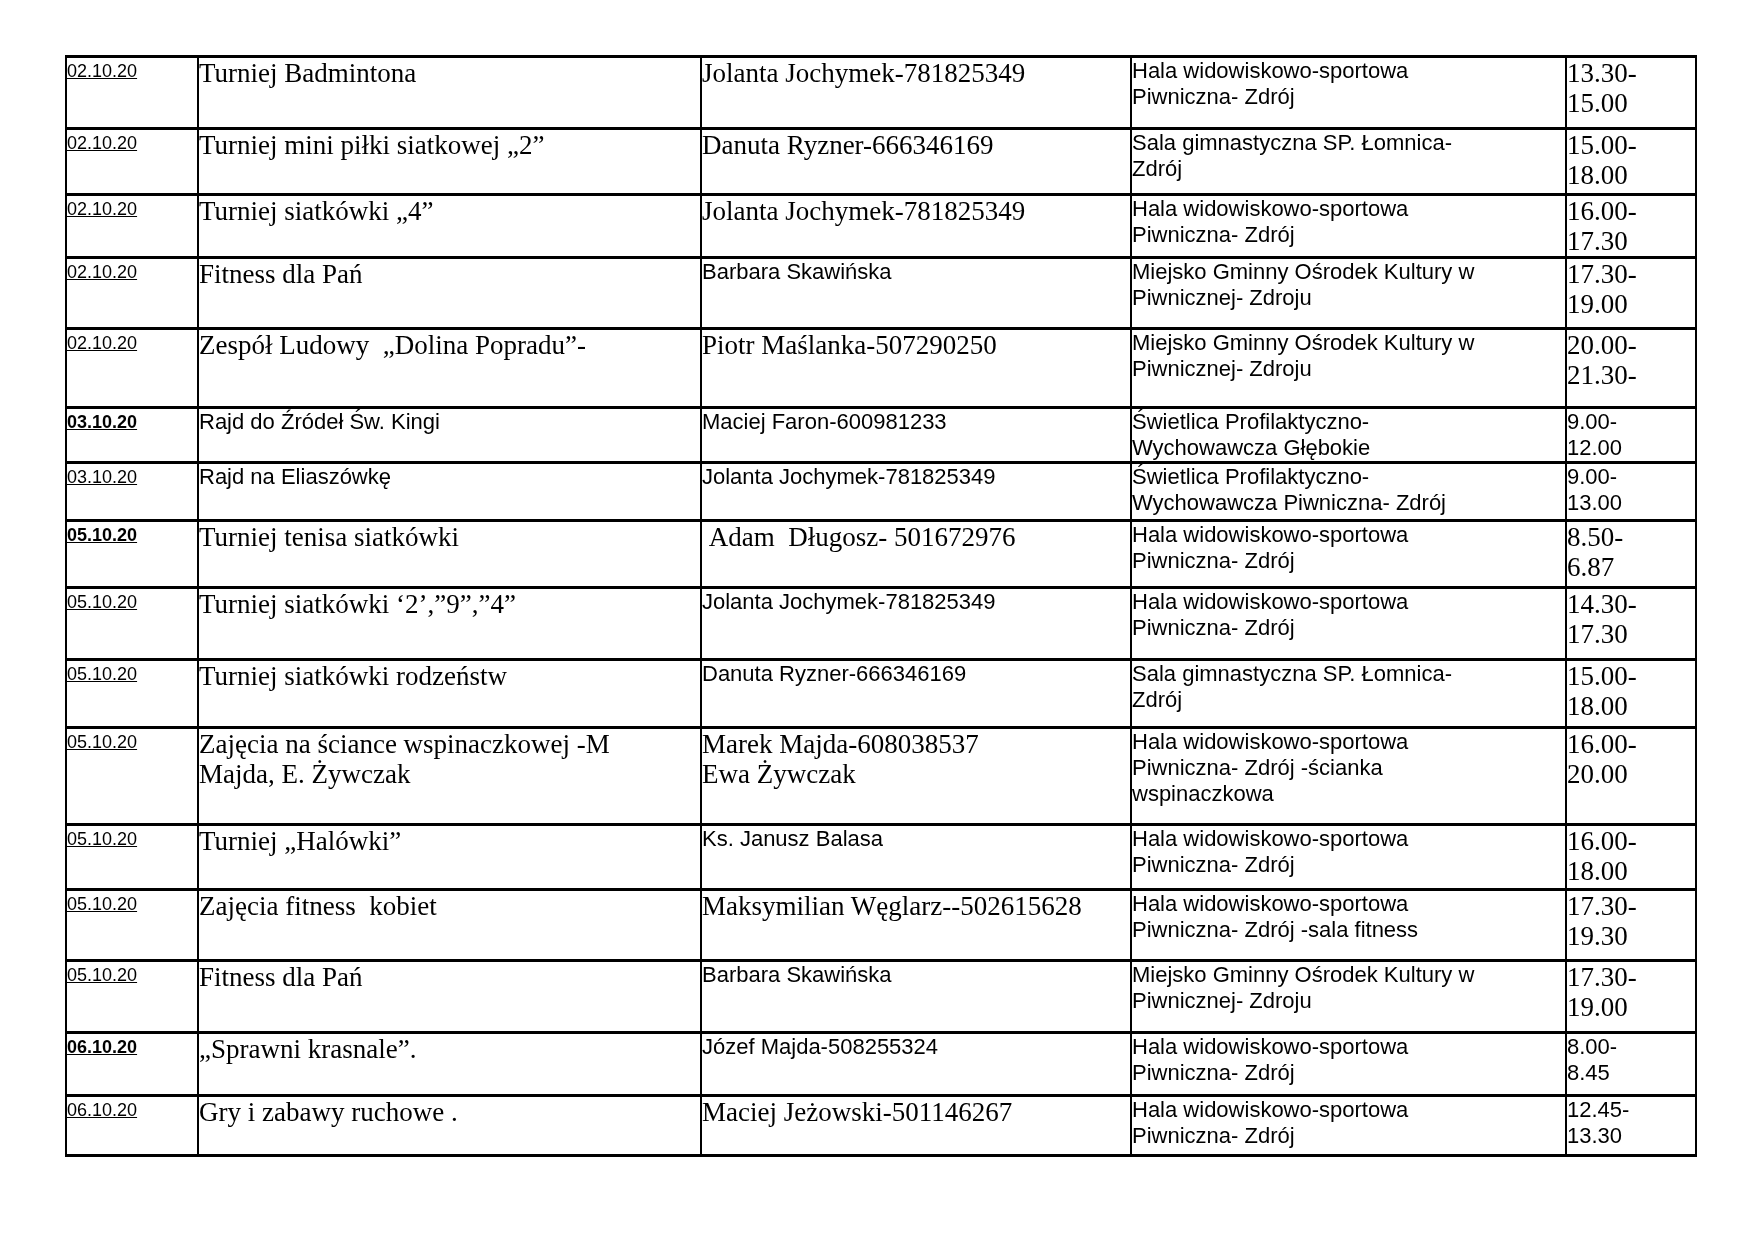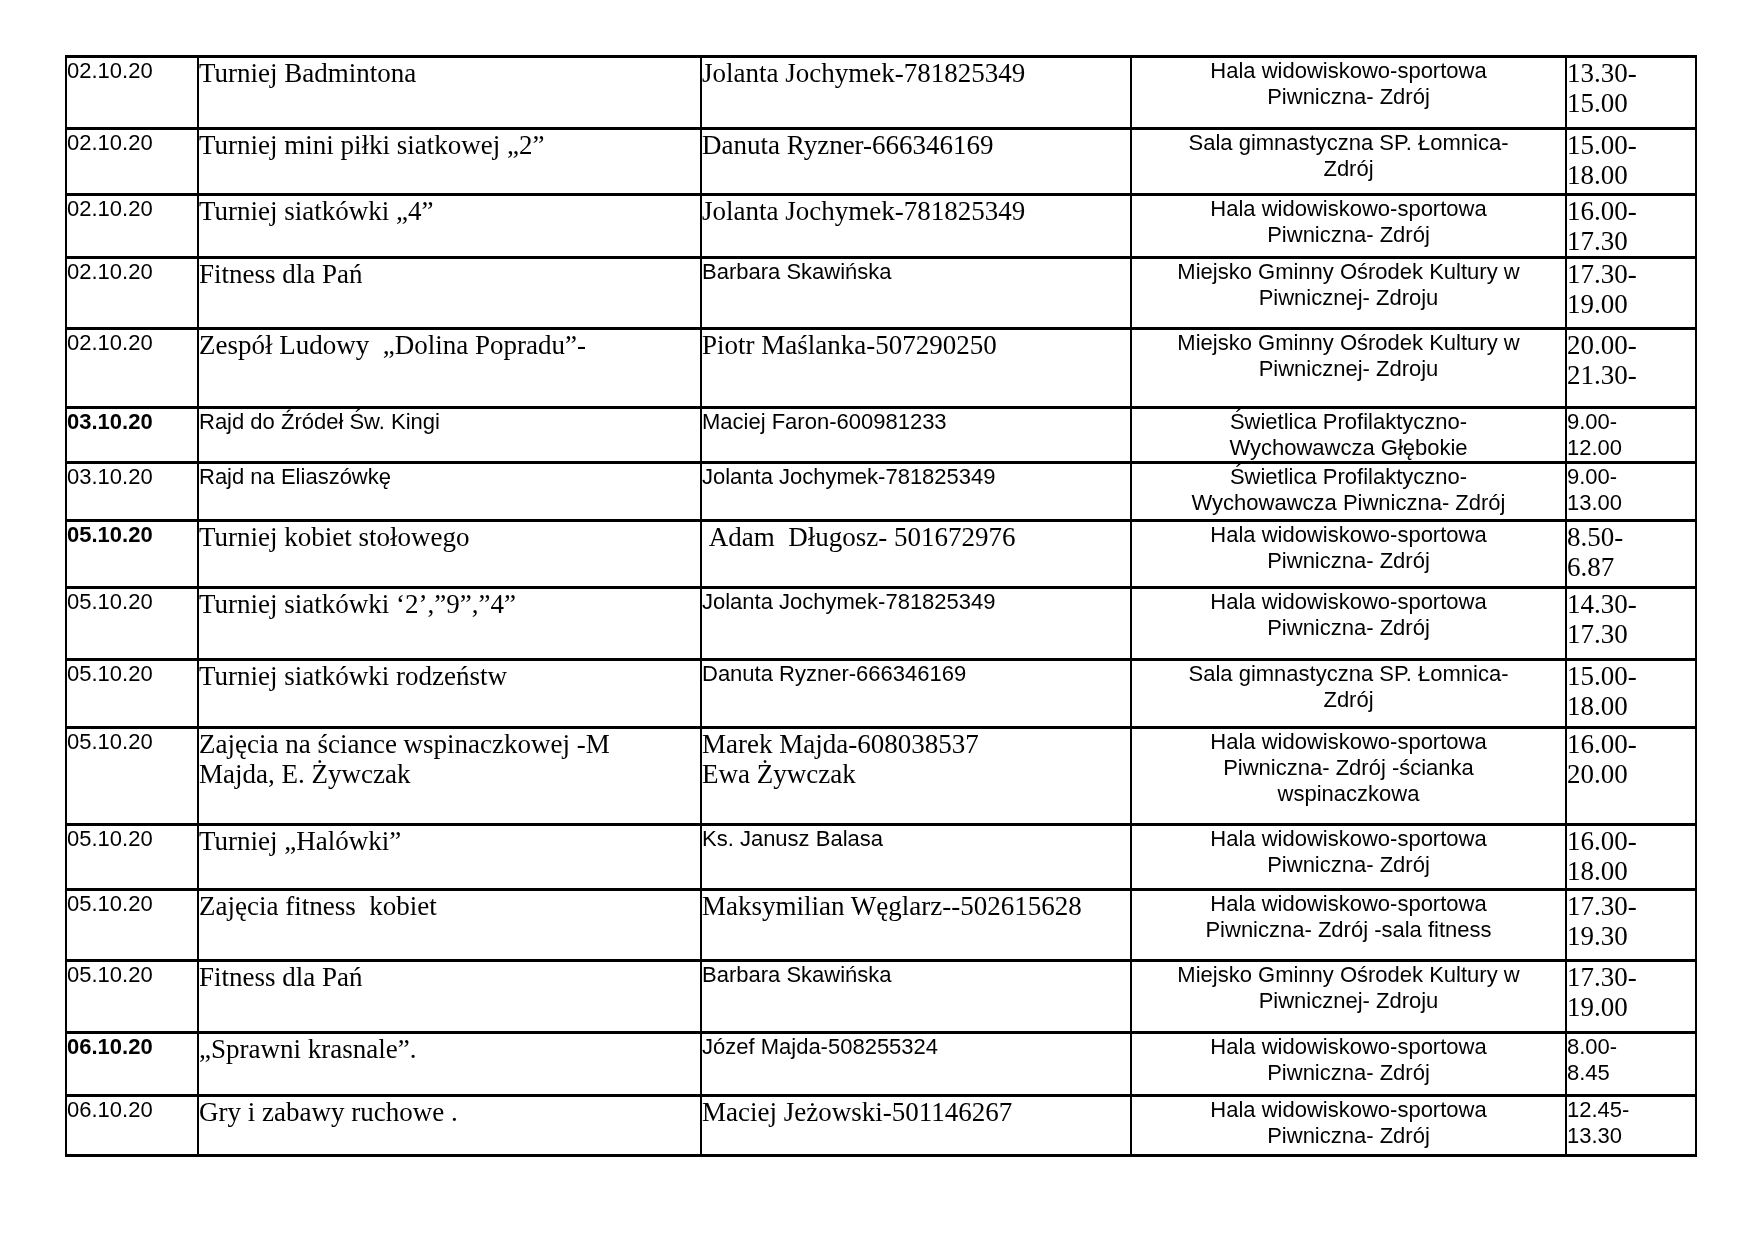--- a/index.html
+++ b/index.html
@@ -45,24 +45,24 @@
     display: block;
     white-space: pre-wrap;
     word-wrap: break-word;
   }
   
   .font-serif { font-family: "Liberation Serif", serif; font-size: 27px; line-height: 30px; }
   .font-sans  { font-family: "Liberation Sans", sans-serif; font-size: 22px; line-height: 26px; }
   .bold { font-weight: bold; }
   
   td.col-date     { padding: 5px 4px 2px 16px; }
-  td.col-date .cell-text { font-size: 22px; line-height: 26px; }
+  td.col-date .cell-text { font-size: 18px; line-height: 26px; text-decoration: underline; }
   td.col-event    { vertical-align: middle; padding: 3px 8px 3px 15px; }
   td.col-person   { vertical-align: middle; padding: 3px 8px 3px 14px; }
-  td.col-location { padding: 3px 6px 2px 10px; text-align: center; }
+  td.col-location { padding: 3px 6px 2px 10px; }
   td.col-time     { padding: 2px 4px 2px 12px; }
 </style>
 </head>
 <body>
 
 <div class="page">
   <table class="schedule">
     <colgroup>
       <col style="width:132px">
       <col style="width:503px">
@@ -202,21 +202,21 @@
     <td class="col-time font-sans">
       <span class="cell-text">9.00-
 13.00</span>
     </td>
   </tr>
         <tr style="height: 67px;">
     <td class="col-date font-sans">
       <span class="cell-text bold">05.10.20</span>
     </td>
     <td class="col-event font-serif">
-      <span class="cell-text">Turniej kobiet stołowego</span>
+      <span class="cell-text">Turniej tenisa siatkówki</span>
     </td>
     <td class="col-person font-serif">
       <span class="cell-text"> Adam  Długosz- 501672976</span>
     </td>
     <td class="col-location font-sans">
       <span class="cell-text">Hala widowiskowo-sportowa
 Piwniczna- Zdrój</span>
     </td>
     <td class="col-time font-serif">
       <span class="cell-text">8.50-

